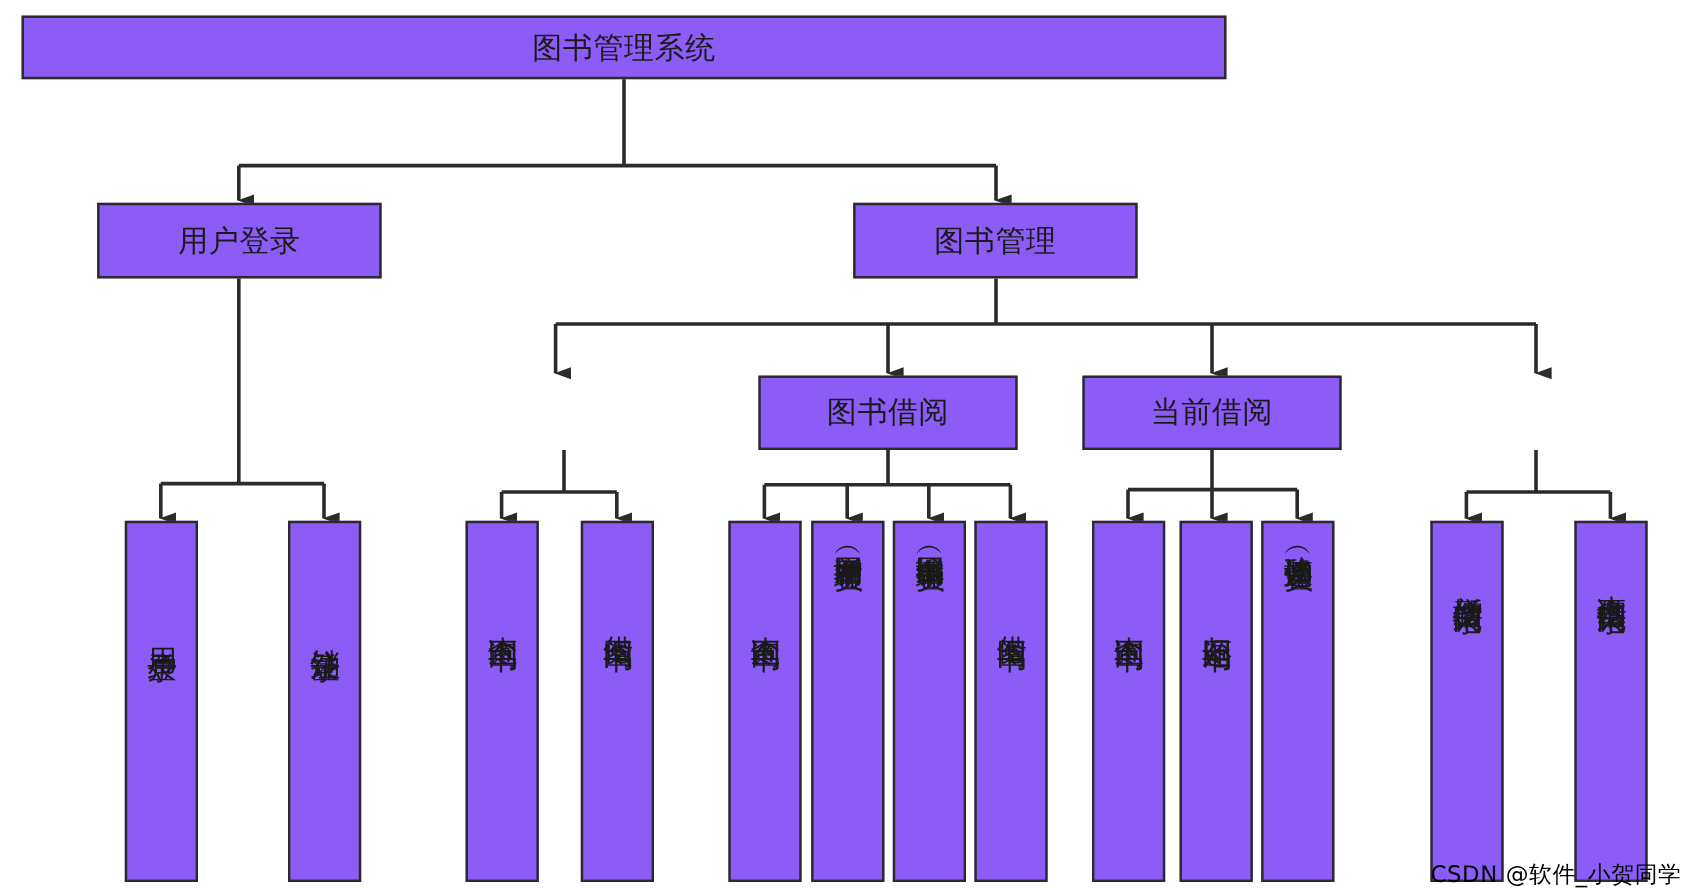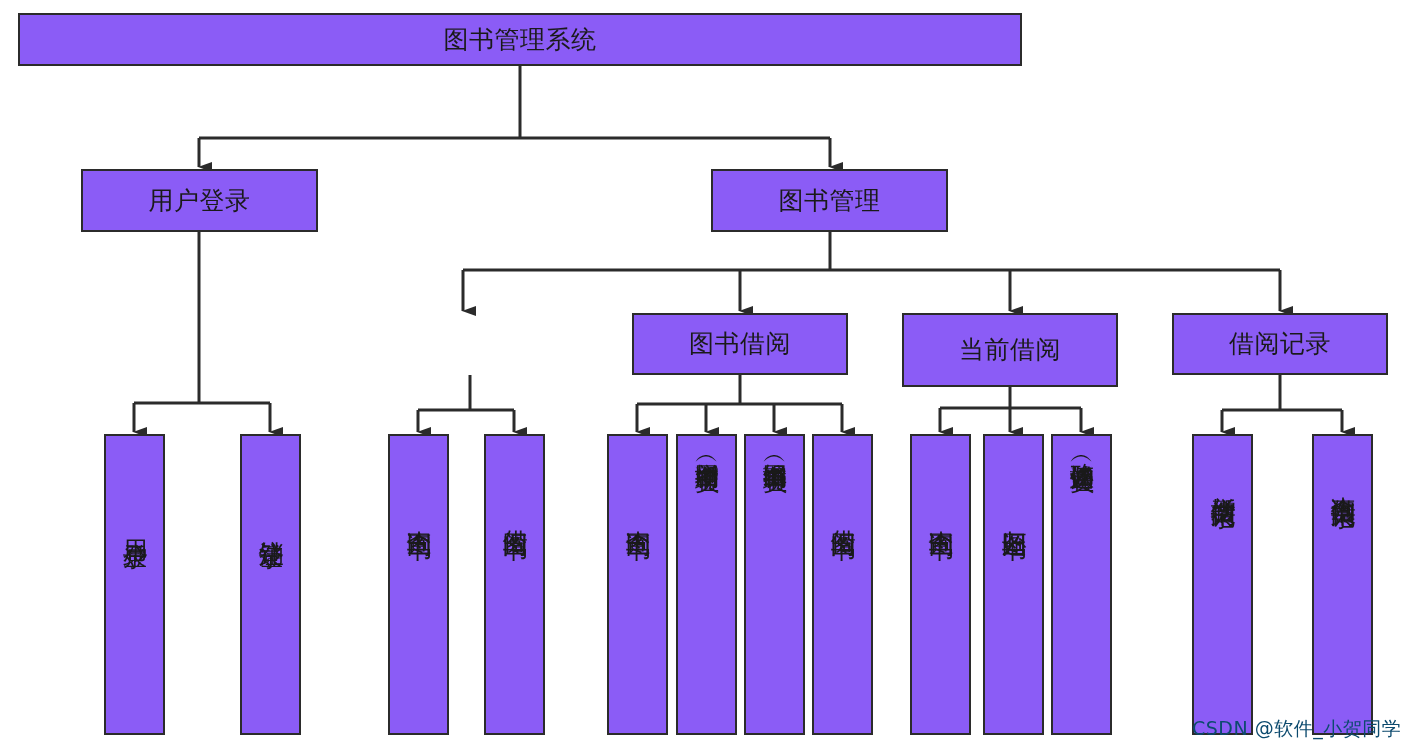--- a/index.html
+++ b/index.html
@@ -64,21 +64,21 @@
     letter-spacing: 2px;
     white-space: nowrap;
   }
   .node.vert.tall .node-label {
     font-size: 24px;
     letter-spacing: 1px;
   }
   .watermark {
     position: absolute;
     font-size: 19px;
-    color: #0c4a6e;
+    color: #000000;
     white-space: nowrap;
     letter-spacing: 0.5px;
     font-family: "DejaVu Sans", "Liberation Sans", sans-serif;
   }
 </style>
 </head>
 <body>
 
 <div id="diagram">
 
@@ -154,25 +154,22 @@
   <div class="node horiz" style="left:81px; top:169px; width:237px; height:63px;">
     <span class="node-label">用户登录</span>
   </div>
   <div class="node horiz" style="left:711px; top:169px; width:237px; height:63px;">
     <span class="node-label">图书管理</span>
   </div>
 
   <div class="node horiz" style="left:632px; top:313px; width:216px; height:62px;">
     <span class="node-label">图书借阅</span>
   </div>
-  <div class="node horiz" style="left:902px; top:313px; width:216px; height:74px;">
+  <div class="node horiz" style="left:902px; top:313px; width:216px; height:62px;">
     <span class="node-label">当前借阅</span>
-  </div>
-  <div class="node horiz" style="left:1172px; top:313px; width:216px; height:62px;">
-    <span class="node-label">借阅记录</span>
   </div>
 
   <div class="node vert" style="left:104px; top:434px; width:61px; height:301px; padding-top:84px;">
     <span class="node-label">用户登录</span>
   </div>
   <div class="node vert" style="left:240px; top:434px; width:61px; height:301px; padding-top:84px;">
     <span class="node-label">注销登录</span>
   </div>
 
   <div class="node vert" style="left:388px; top:434px; width:61px; height:301px; padding-top:74px;">

